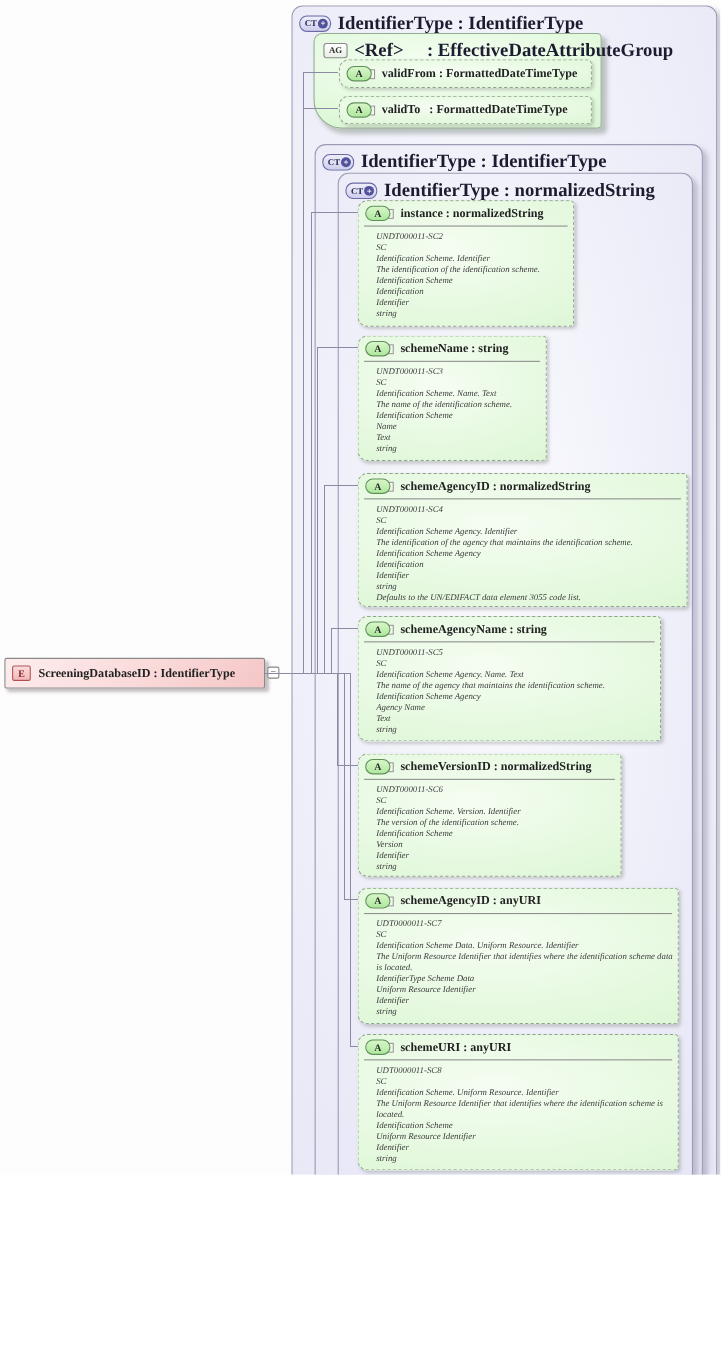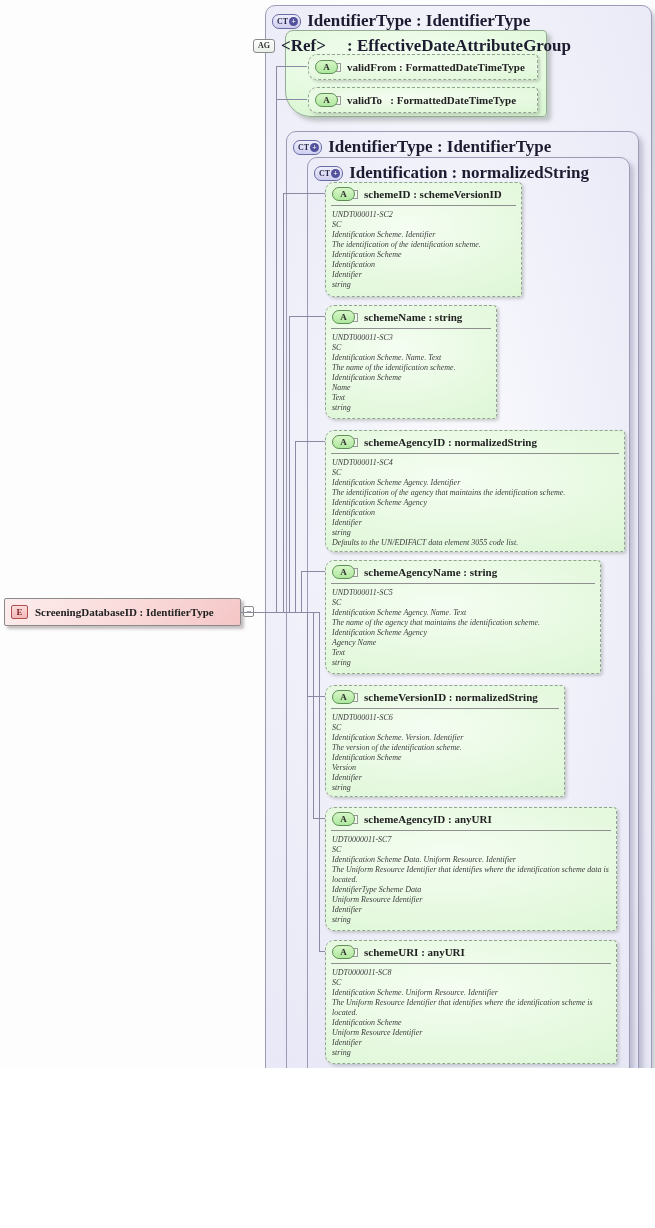--- a/index.html
+++ b/index.html
@@ -23,34 +23,34 @@
   .ct-badge .ct-txt{font-size:8px;font-weight:bold;color:#26264a;letter-spacing:0;}
   .ct-badge .ct-plus{width:9px;height:9px;margin-left:1px;border-radius:50%;
     background:#52529c;color:#fff;font-size:8px;font-weight:bold;line-height:9px;
     text-align:center;}
 
   
   .ag-box{position:absolute;left:285px;top:30px;width:260px;height:85px;
     border:1px solid #94ae92;border-radius:8px 4px 4px 26px;
     background:radial-gradient(ellipse 120% 100% at 45% 35%, #f6fef4 0%, #e2f9dc 55%, #cff2c7 100%);
     box-shadow:4px 4px 4px rgba(110,125,110,.4);z-index:2;}
-  .ag-header{display:flex;align-items:center;gap:6px;padding:5px 16px 0 8px;justify-content:center;}
+  .ag-header{display:flex;align-items:center;gap:6px;padding:5px 16px 0 8px;}
   .ag-badge{display:inline-block;width:20px;height:12px;border:1px solid #8a8a8a;border-radius:3px;
     background:linear-gradient(180deg,#ffffff,#e8efe6);font-size:8px;font-weight:bold;color:#333;
     text-align:center;line-height:12px;flex:0 0 auto;}
 
   
   .abox,.agpill{position:absolute;border:1px dashed #93a391;border-radius:9px 4px 4px 9px;
     background:radial-gradient(ellipse 130% 110% at 42% 38%, #f5fdf2 0%, #e2f8db 58%, #d3f3cb 100%);
     box-shadow:2px 2px 3px rgba(120,130,120,.35);z-index:2;box-sizing:border-box;}
   .abox .hdr,.agpill .hdr{display:flex;align-items:center;gap:6px;padding:4px 0 0 6px;}
   .agpill .hdr{padding-top:5px;}
   .abox .title,.agpill .title{font-size:11px;font-weight:bold;color:#222;white-space:pre;}
   .abox .sep{position:absolute;left:5px;right:5px;top:22px;height:1px;background:#8f8f8f;}
-  .abox .ann{position:absolute;left:6px;right:2px;top:27px;font-size:8px;font-style:italic;
+  .abox .ann{position:absolute;left:16px;right:2px;top:27px;font-size:8px;font-style:italic;
     line-height:10px;color:#3c3c3c;}
 
   .a-badge{position:relative;display:inline-block;width:26px;height:13px;flex:0 0 auto;}
   .a-badge .a-sq{position:absolute;right:0;top:3px;width:7px;height:7px;background:#f2faee;
     border:1px solid #9a9a9a;}
   .a-badge .a-pill{position:absolute;left:0;top:0;width:21px;height:12px;border:1px solid #5d8f55;
     border-radius:7px;background:linear-gradient(180deg,#d8f6c8,#aee89e);
     font-size:9px;font-weight:bold;color:#2c2c2c;text-align:center;line-height:12px;}
 
   
@@ -96,21 +96,21 @@
           </span>
         <span class="box-title">IdentifierType : IdentifierType</span>
       </div>
 
       <div class="ct-container ct-content">
         <div class="ct-header">
           <span class="ct-badge">
               <span class="ct-txt">CT</span>
               <span class="ct-plus">+</span>
             </span>
-          <span class="box-title">Identification : normalizedString</span>
+          <span class="box-title">IdentifierType : normalizedString</span>
         </div>
       </div>
     </div>
   </div>
 
   <div class="ag-box" id="ag-box">
     <div class="ag-header">
       <span class="ag-badge">AG</span>
       <span class="box-title">&lt;Ref&gt;     : EffectiveDateAttributeGroup</span>
     </div>
@@ -163,21 +163,21 @@
       <path d="M325 818 H313 V612"></path>
       <path d="M325 951 H319 V612"></path>
     </g>
   </svg>
 <div class="abox" style="left: 325px; top: 182px; width: 197px; height: 115px;">
     <div class="hdr">
       <span class="a-badge">
           <span class="a-sq"></span>
           <span class="a-pill">A</span>
         </span>
-      <span class="title">schemeID : schemeVersionID</span>
+      <span class="title">instance : normalizedString</span>
     </div>
     <div class="sep"></div>
     <div class="ann">
         <div>UNDT000011-SC2</div>
         <div>SC</div>
         <div>Identification Scheme. Identifier</div>
         <div>The identification of the identification scheme.</div>
         <div>Identification Scheme</div>
         <div>Identification</div>
         <div>Identifier</div>

